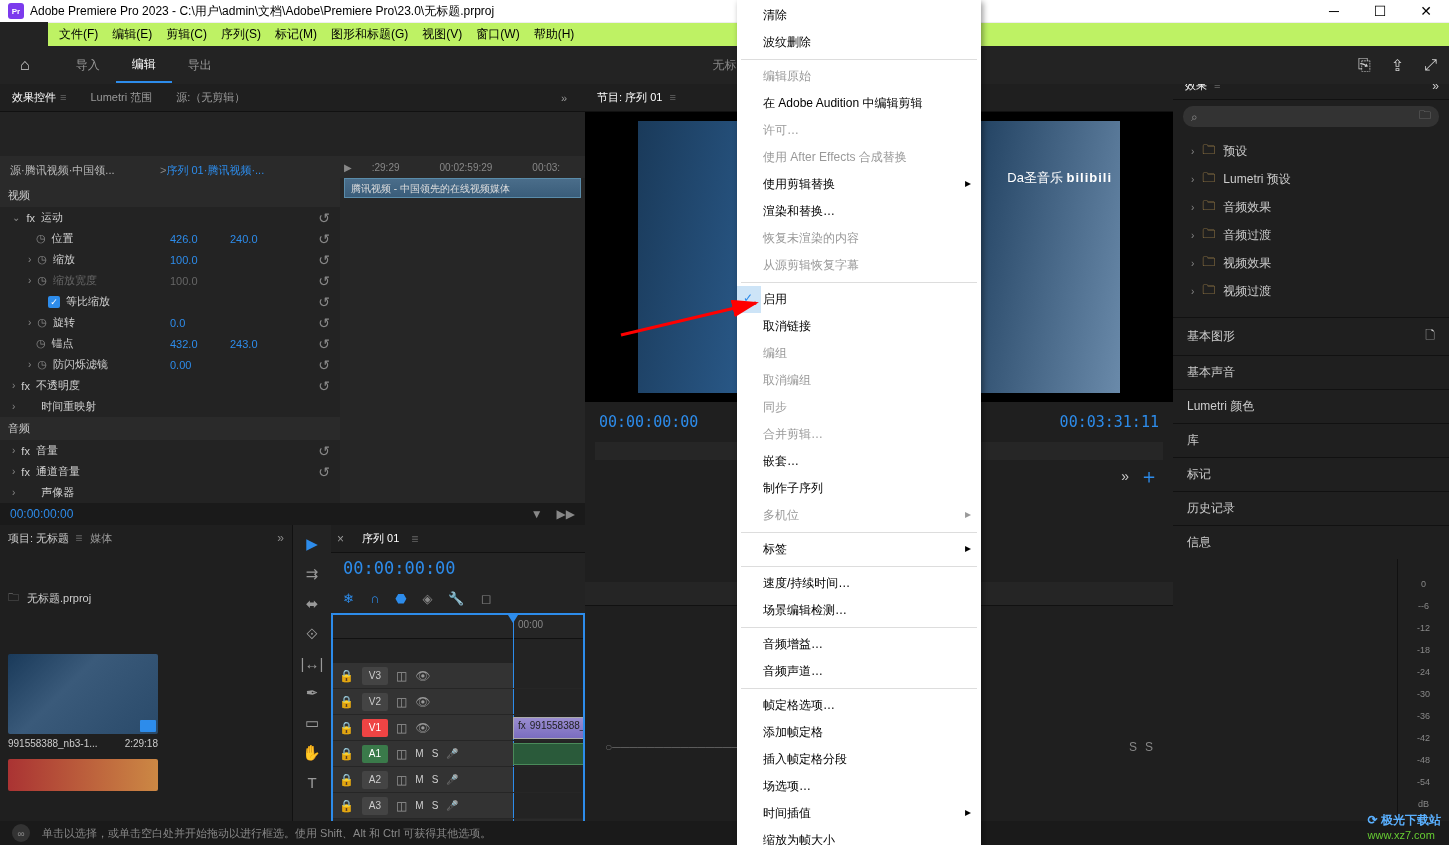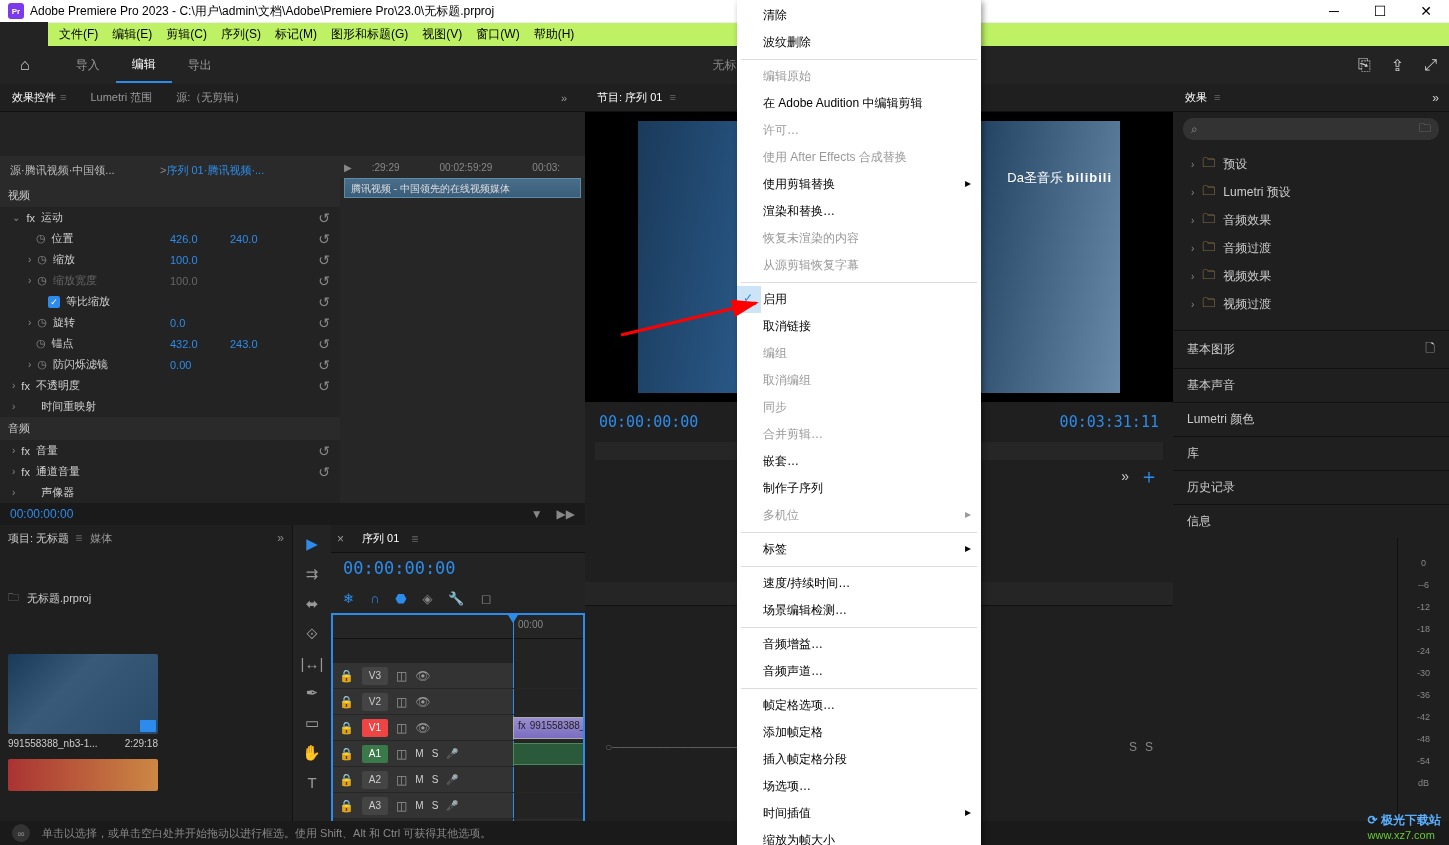--- a/index.html
+++ b/index.html
@@ -550,20 +550,23 @@
         <span>🗋</span>
       </div>
   <div class="side-panel">
         <span>基本声音</span>
       </div>
   <div class="side-panel">
         <span>Lumetri 颜色</span>
       </div>
   <div class="side-panel">
         <span>库</span>
+      </div>
+  <div class="side-panel">
+        <span>标记</span>
       </div>
   <div class="side-panel">
         <span>历史记录</span>
       </div>
   <div class="side-panel">
         <span>信息</span>
       </div>
 
   <div style="flex:1;display:flex;">
     <div style="flex:1;"></div>

